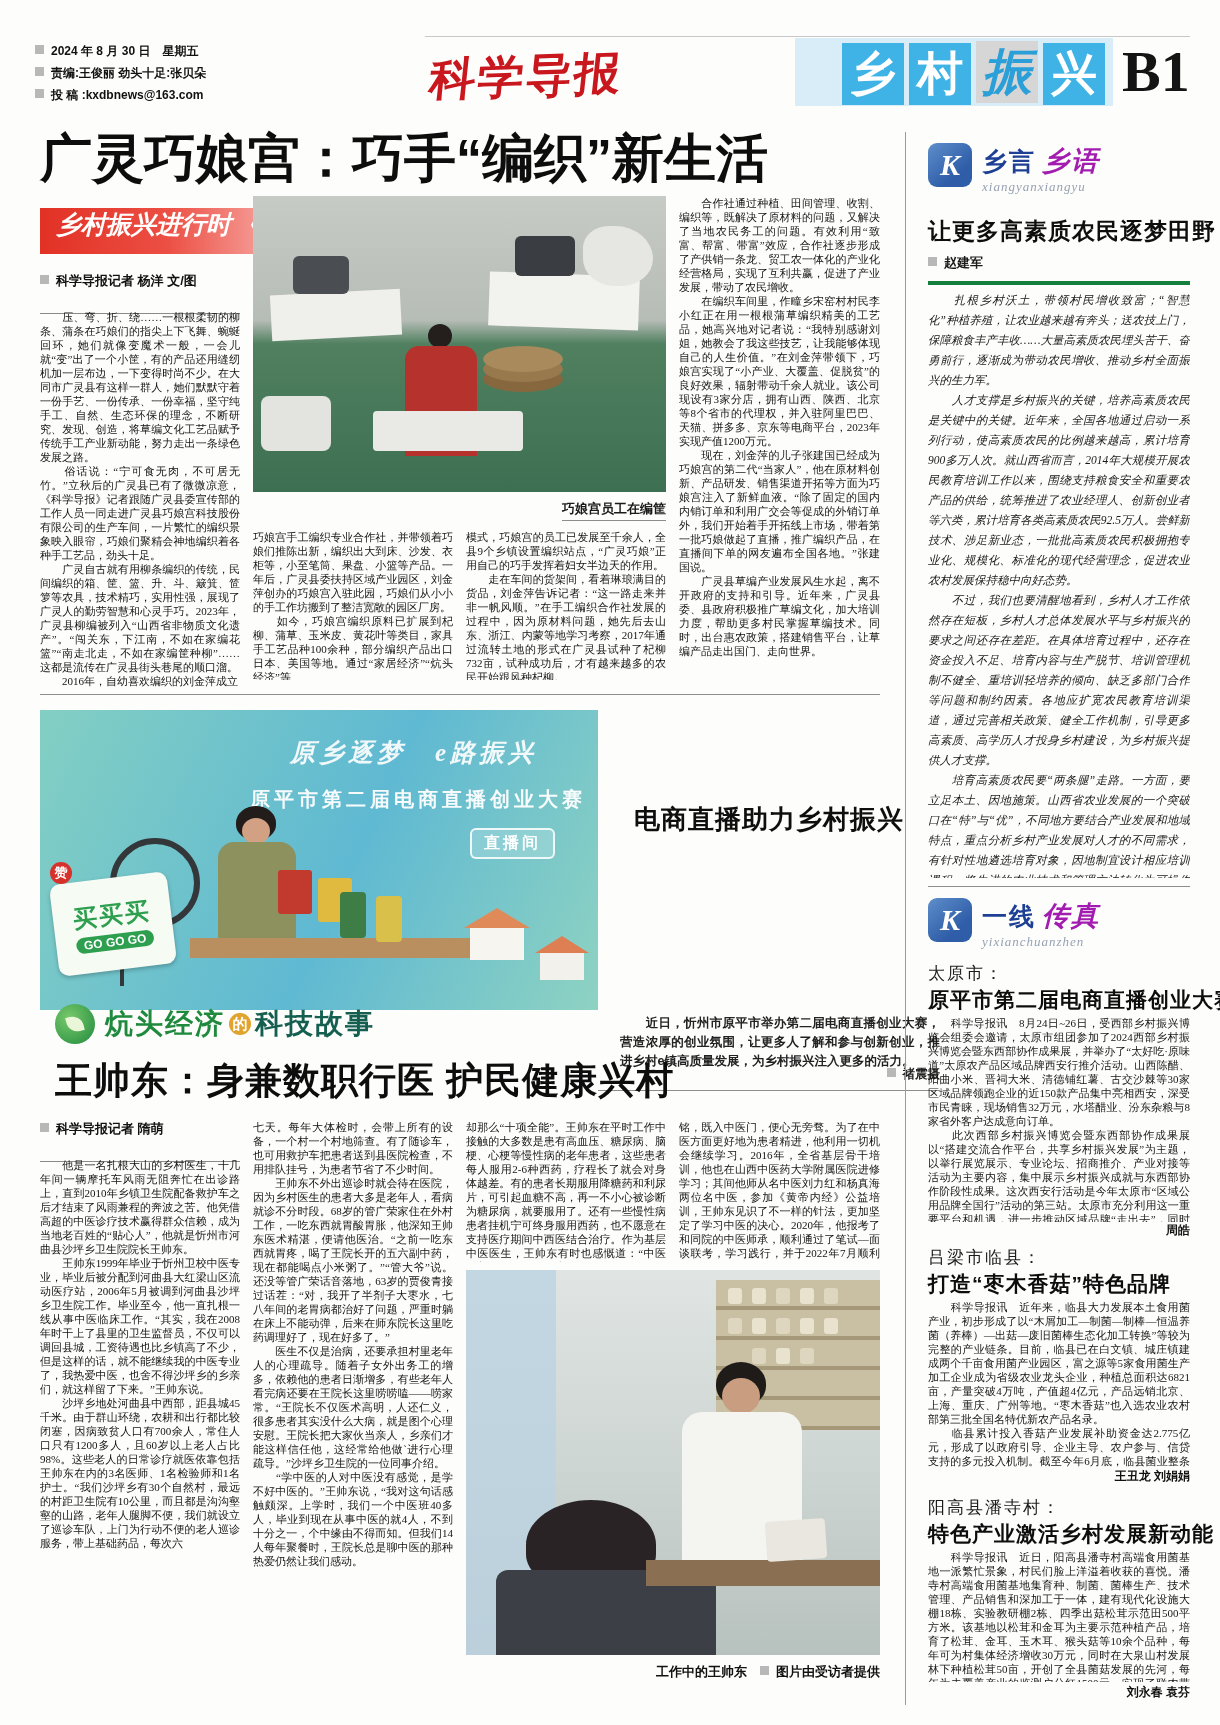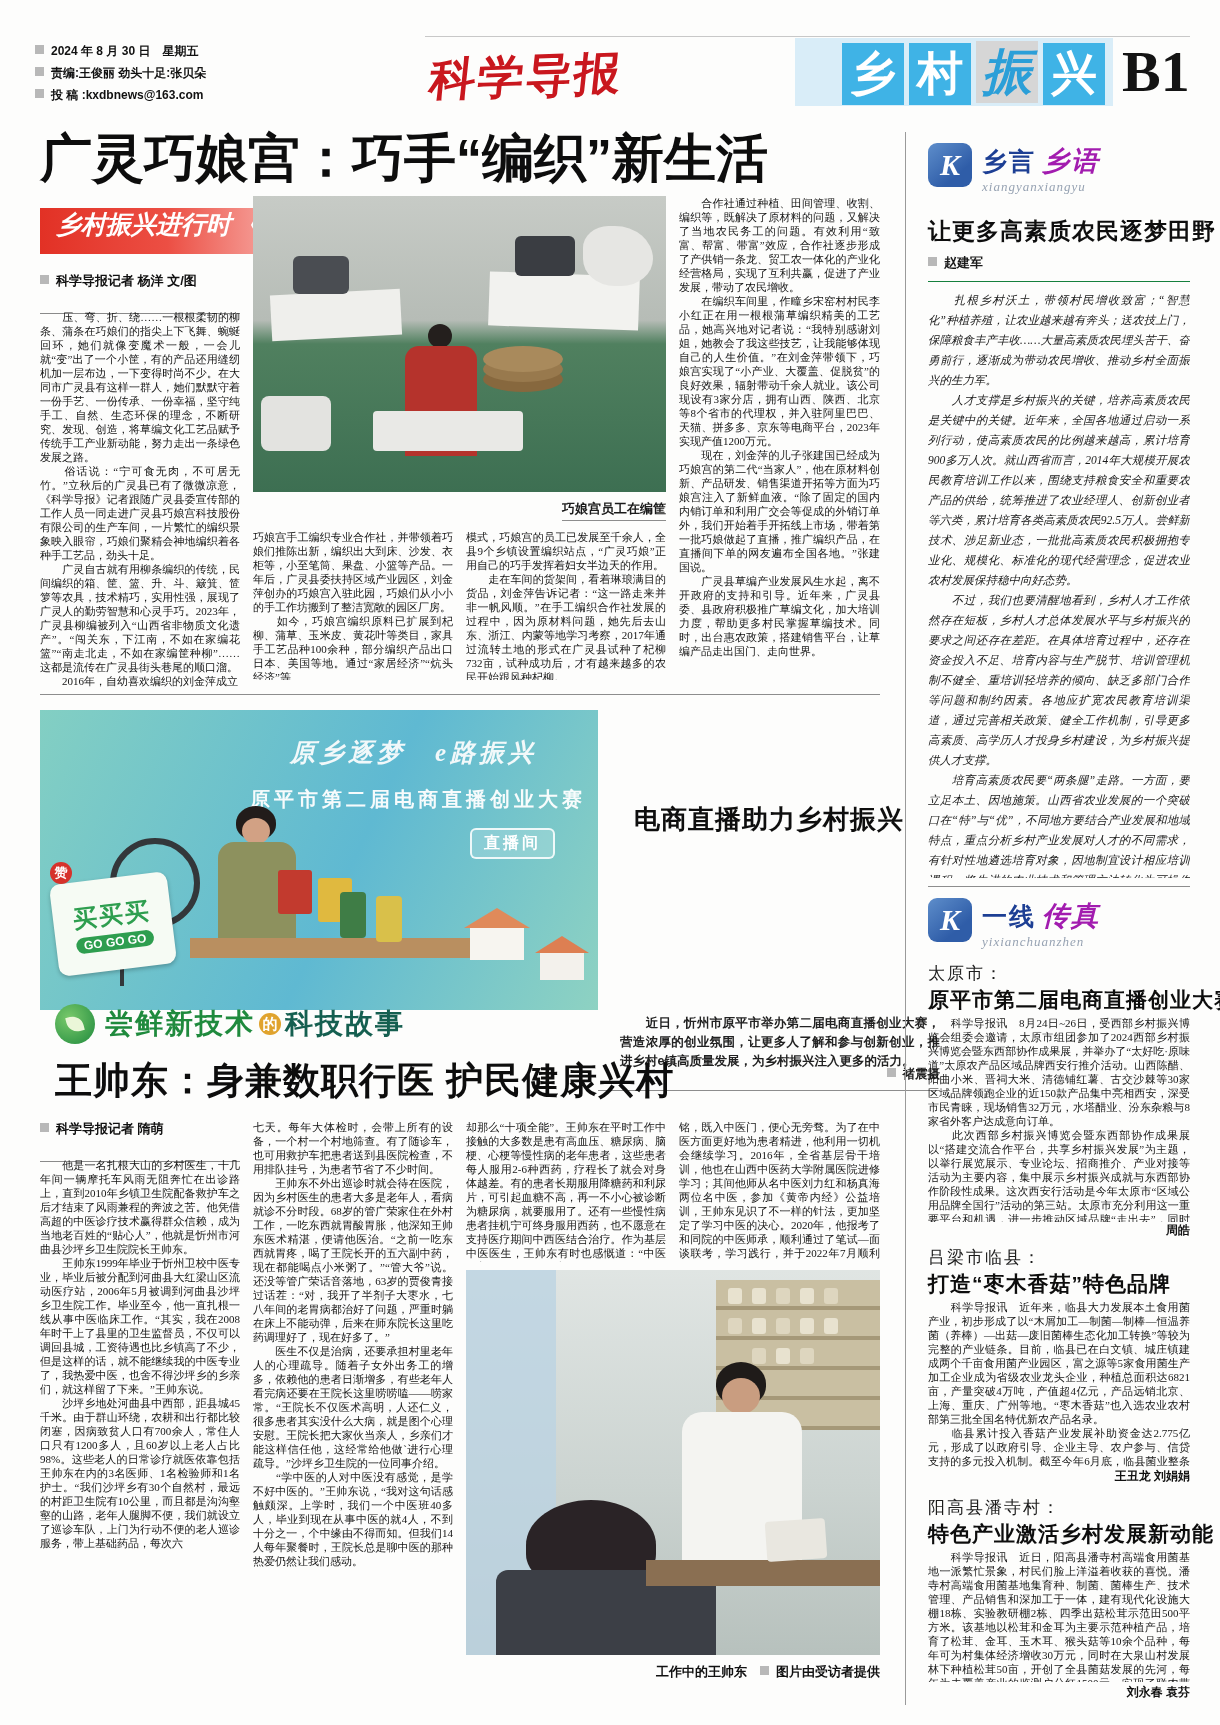--- a/index.html
+++ b/index.html
@@ -63,21 +63,21 @@
   .cap3{font:700 13px "Liberation Sans",sans-serif;text-align:right;color:#111;}
 
   
   .v-divider{border-left:1px solid #9a9a9a;}
   .klogo{width:44px;height:44px;border-radius:9px;background:linear-gradient(140deg,#5e8ecb 0%,#2f5da8 70%);
          color:#fff;font:italic 900 30px "Liberation Serif",serif;display:flex;align-items:center;justify-content:center;}
   .rt-a{font:700 25px "Liberation Serif",serif;color:#1d3f94;letter-spacing:2px;}
   .rt-b{font:italic 900 27px "Liberation Serif",serif;color:#a21caf;margin-left:6px;letter-spacing:2px;}
   .rt-py{font:italic 13px "Liberation Serif",serif;color:#96a2b2;letter-spacing:1px;}
   .rail-headline{font:900 23px "Liberation Sans",sans-serif;color:#0e0e0e;letter-spacing:1px;white-space:nowrap;}
-  .rail-byline{font:700 13px "Liberation Sans",sans-serif;padding-bottom:9px;border-bottom:1px solid #15803d;}
+  .rail-byline{font:700 13px "Liberation Sans",sans-serif;padding-bottom:9px;border-bottom:4px solid #15803d;}
   .essay{font:italic 400 11.5px/20px "Liberation Serif",serif;text-align:justify;white-space:pre-line;overflow:hidden;color:#191919;}
   .city{font:400 17px "Liberation Sans",sans-serif;color:#1c1c1c;letter-spacing:2px;}
   .rail-h2{font:900 21px "Liberation Sans",sans-serif;color:#0d0d0d;letter-spacing:1px;white-space:nowrap;}
   .rail-body{font-size:11px;line-height:14px;text-align:justify;white-space:pre-line;overflow:hidden;color:#151515;}
   .sign{font:700 12px "Liberation Sans",sans-serif;text-align:right;color:#111;}
 </style>
 </head>
 <body>
 
 <div class="page">
@@ -158,21 +158,21 @@
   <div class="abs mid-title" style="left:598px;top:802px;width:342px;">电商直播助力乡村振兴</div>
   <div class="abs cap2" style="left:620px;top:1014px;width:320px;">　　近日，忻州市原平市举办第二届电商直播创业大赛，营造浓厚的创业氛围，让更多人了解和参与创新创业，推进乡村e镇高质量发展，为乡村振兴注入更多的活力。</div>
   <div class="abs cap2-credit" style="left:620px;top:1066px;width:320px;"><span class="sq"></span><span>褚震摄</span></div>
   <div class="abs rule-h" style="left:598px;top:1090px;width:342px;"></div>
 
   <div class="abs" style="left:55px;top:1004px;display:flex;align-items:center;gap:10px;">
     <span class="badge-icon">
         <span class="leaf"></span>
       </span>
     <span>
-      <span class="badge-a">尝鲜新技术</span><span class="badge-b">的</span><span class="badge-c">科技故事</span>
+      <span class="badge-a">炕头经济</span><span class="badge-b">的</span><span class="badge-c">科技故事</span>
     </span>
   </div>
 
   <div class="abs headline2" style="left:55px;top:1056px;width:840px;">王帅东：身兼数职行医  护民健康兴村</div>
   <div class="abs byline" style="left:40px;top:1120px;width:200px;"><span class="sq"></span><span>科学导报记者 隋萌</span></div>
 
   <div class="abs col" style="left:40px;top:1158px;width:200px;height:548px;">　　他是一名扎根大山的乡村医生，十几年间一辆摩托车风雨无阻奔忙在出诊路上，直到2010年乡镇卫生院配备救护车之后才结束了风雨兼程的奔波之苦。他凭借高超的中医诊疗技术赢得群众信赖，成为当地老百姓的“贴心人”，他就是忻州市河曲县沙坪乡卫生院院长王帅东。
 　　王帅东1999年毕业于忻州卫校中医专业，毕业后被分配到河曲县大红梁山区流动医疗站，2006年5月被调到河曲县沙坪乡卫生院工作。毕业至今，他一直扎根一线从事中医临床工作。“其实，我在2008年时干上了县里的卫生监督员，不仅可以调回县城，工资待遇也比乡镇高了不少，但是这样的话，就不能继续我的中医专业了，我热爱中医，也舍不得沙坪乡的乡亲们，就这样留了下来。”王帅东说。
 　　沙坪乡地处河曲县中西部，距县城45千米。由于群山环绕，农耕和出行都比较闭塞，因病致贫人口有700余人，常住人口只有1200多人，且60岁以上老人占比98%。这些老人的日常诊疗就医依靠包括王帅东在内的3名医师、1名检验师和1名护士。“我们沙坪乡有30个自然村，最远的村距卫生院有10公里，而且都是沟沟壑壑的山路，老年人腿脚不便，我们就设立了巡诊车队，上门为行动不便的老人巡诊服务，带上基础药品，每次六</div>
   <div class="abs col" style="left:253px;top:1120px;width:200px;height:586px;">七天。每年大体检时，会带上所有的设备，一个村一个村地筛查。有了随诊车，也可用救护车把患者送到县医院检查，不用排队挂号，为患者节省了不少时间。

